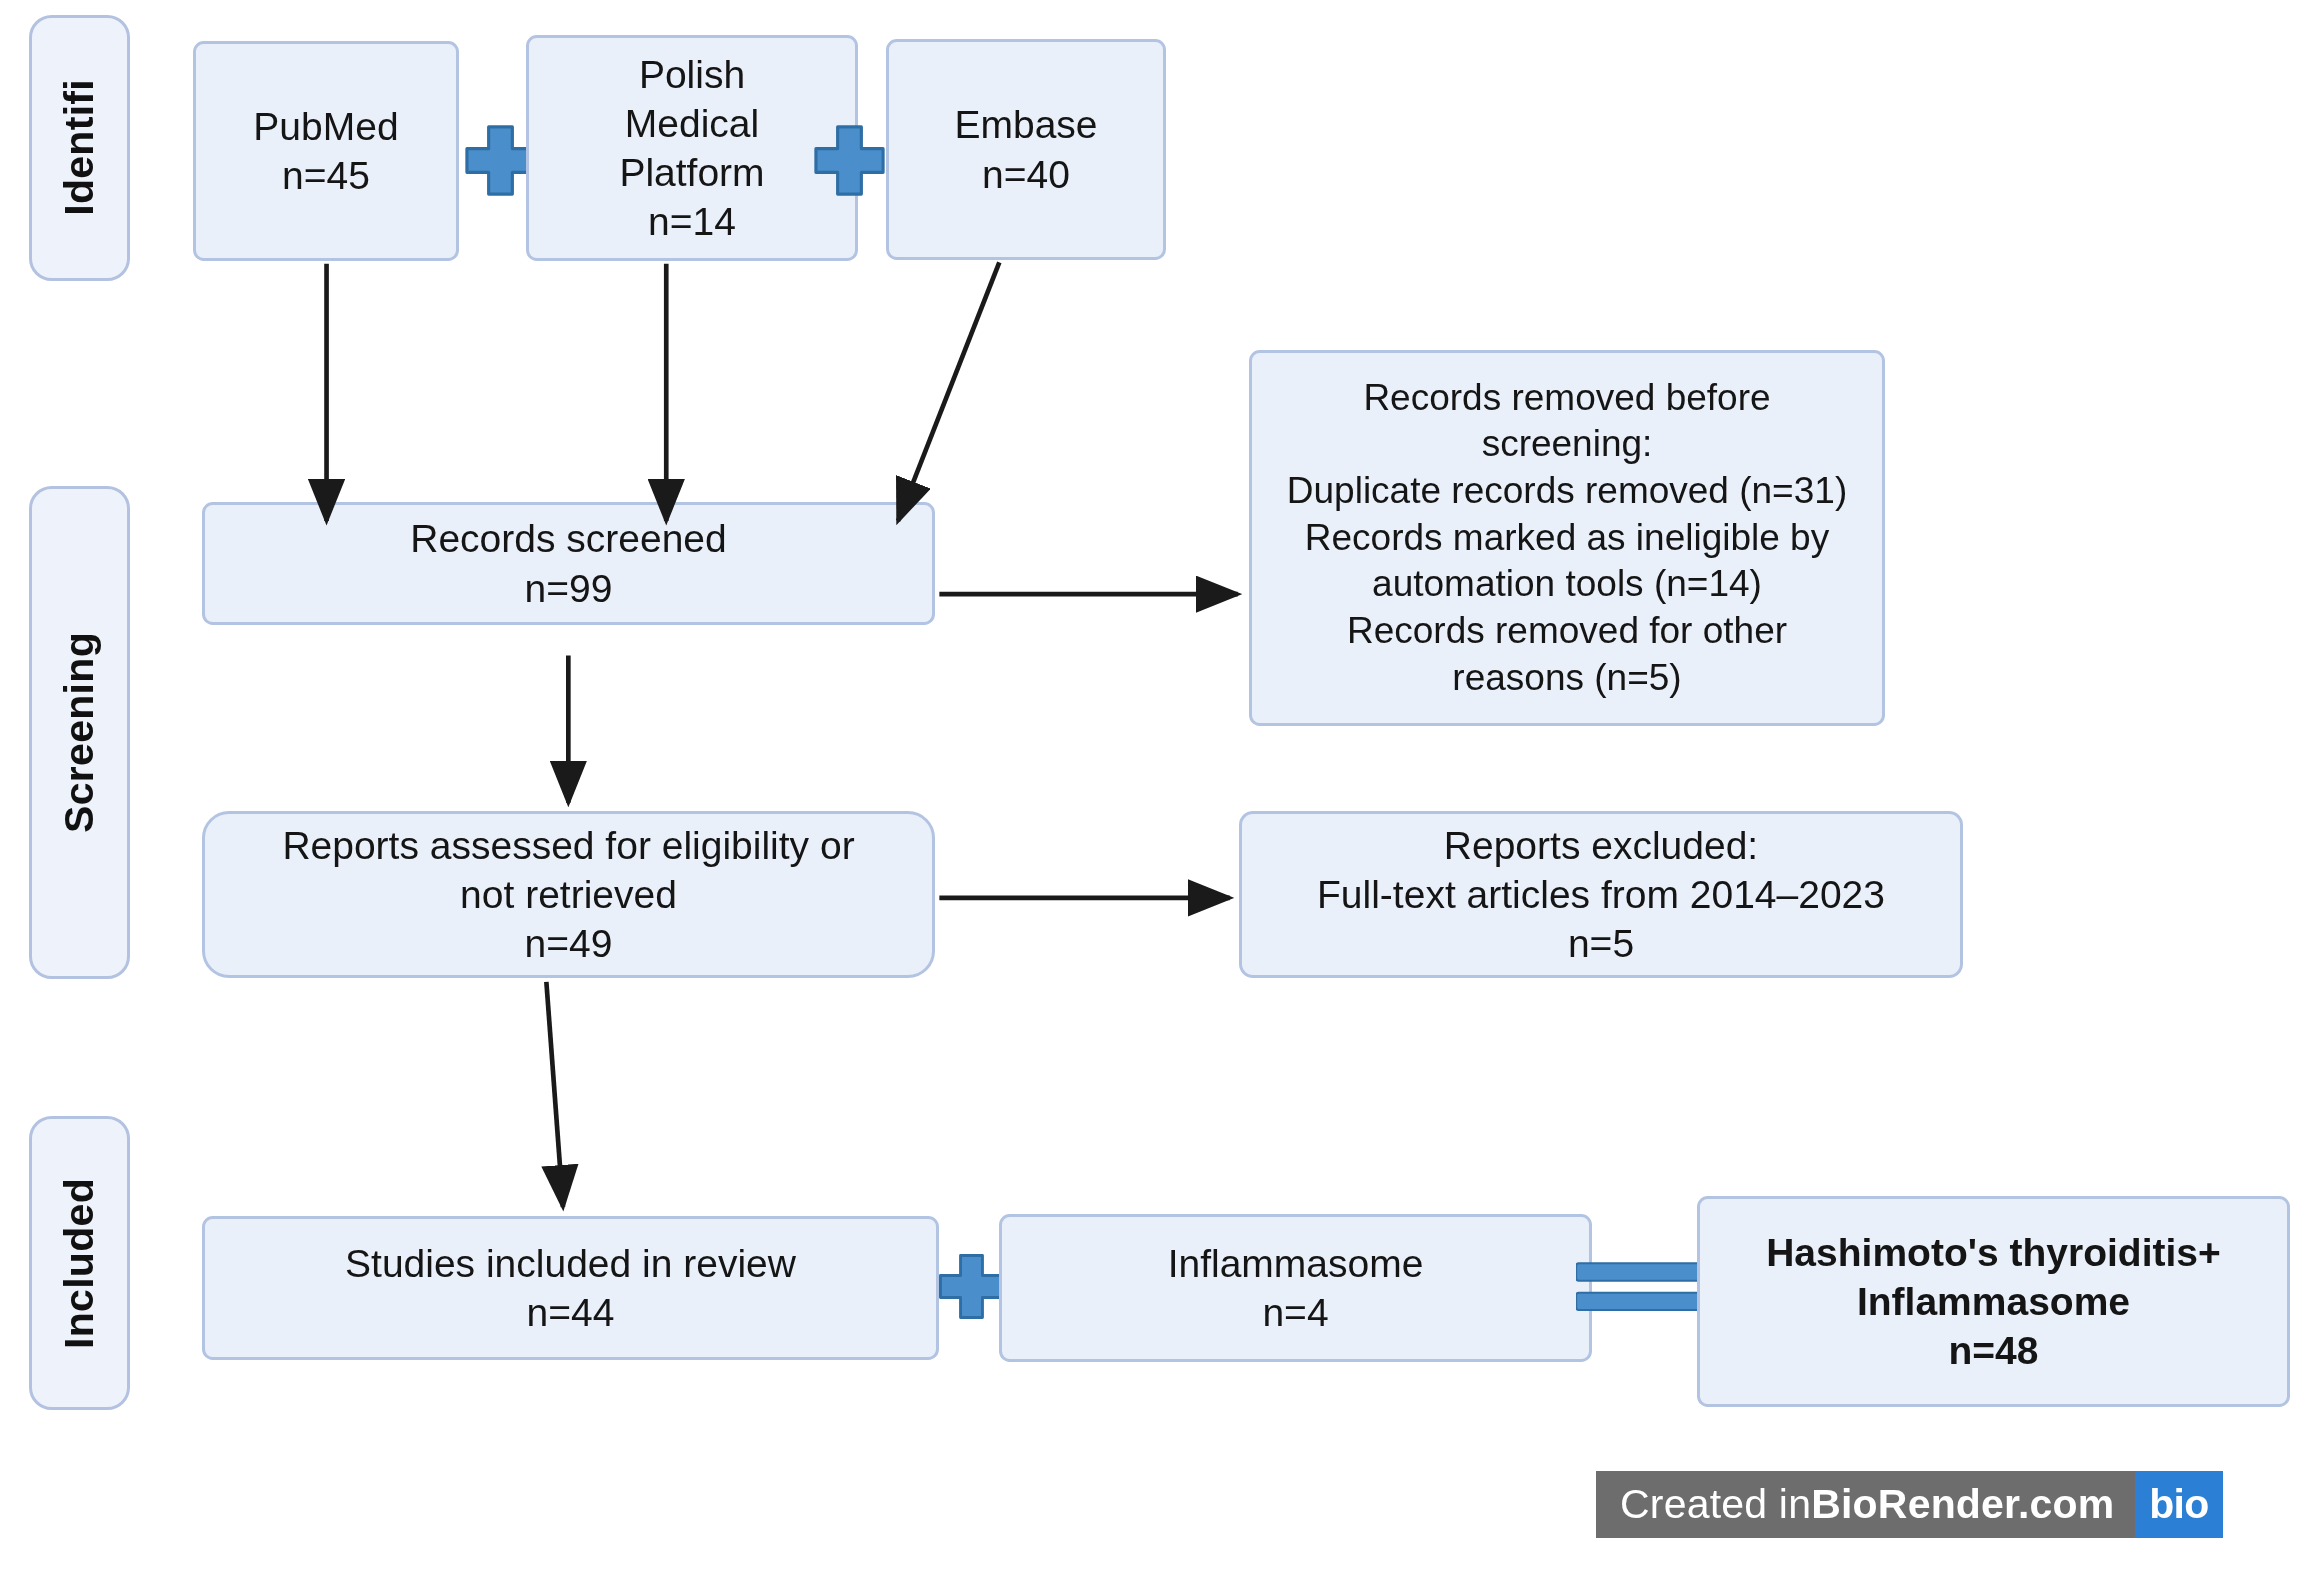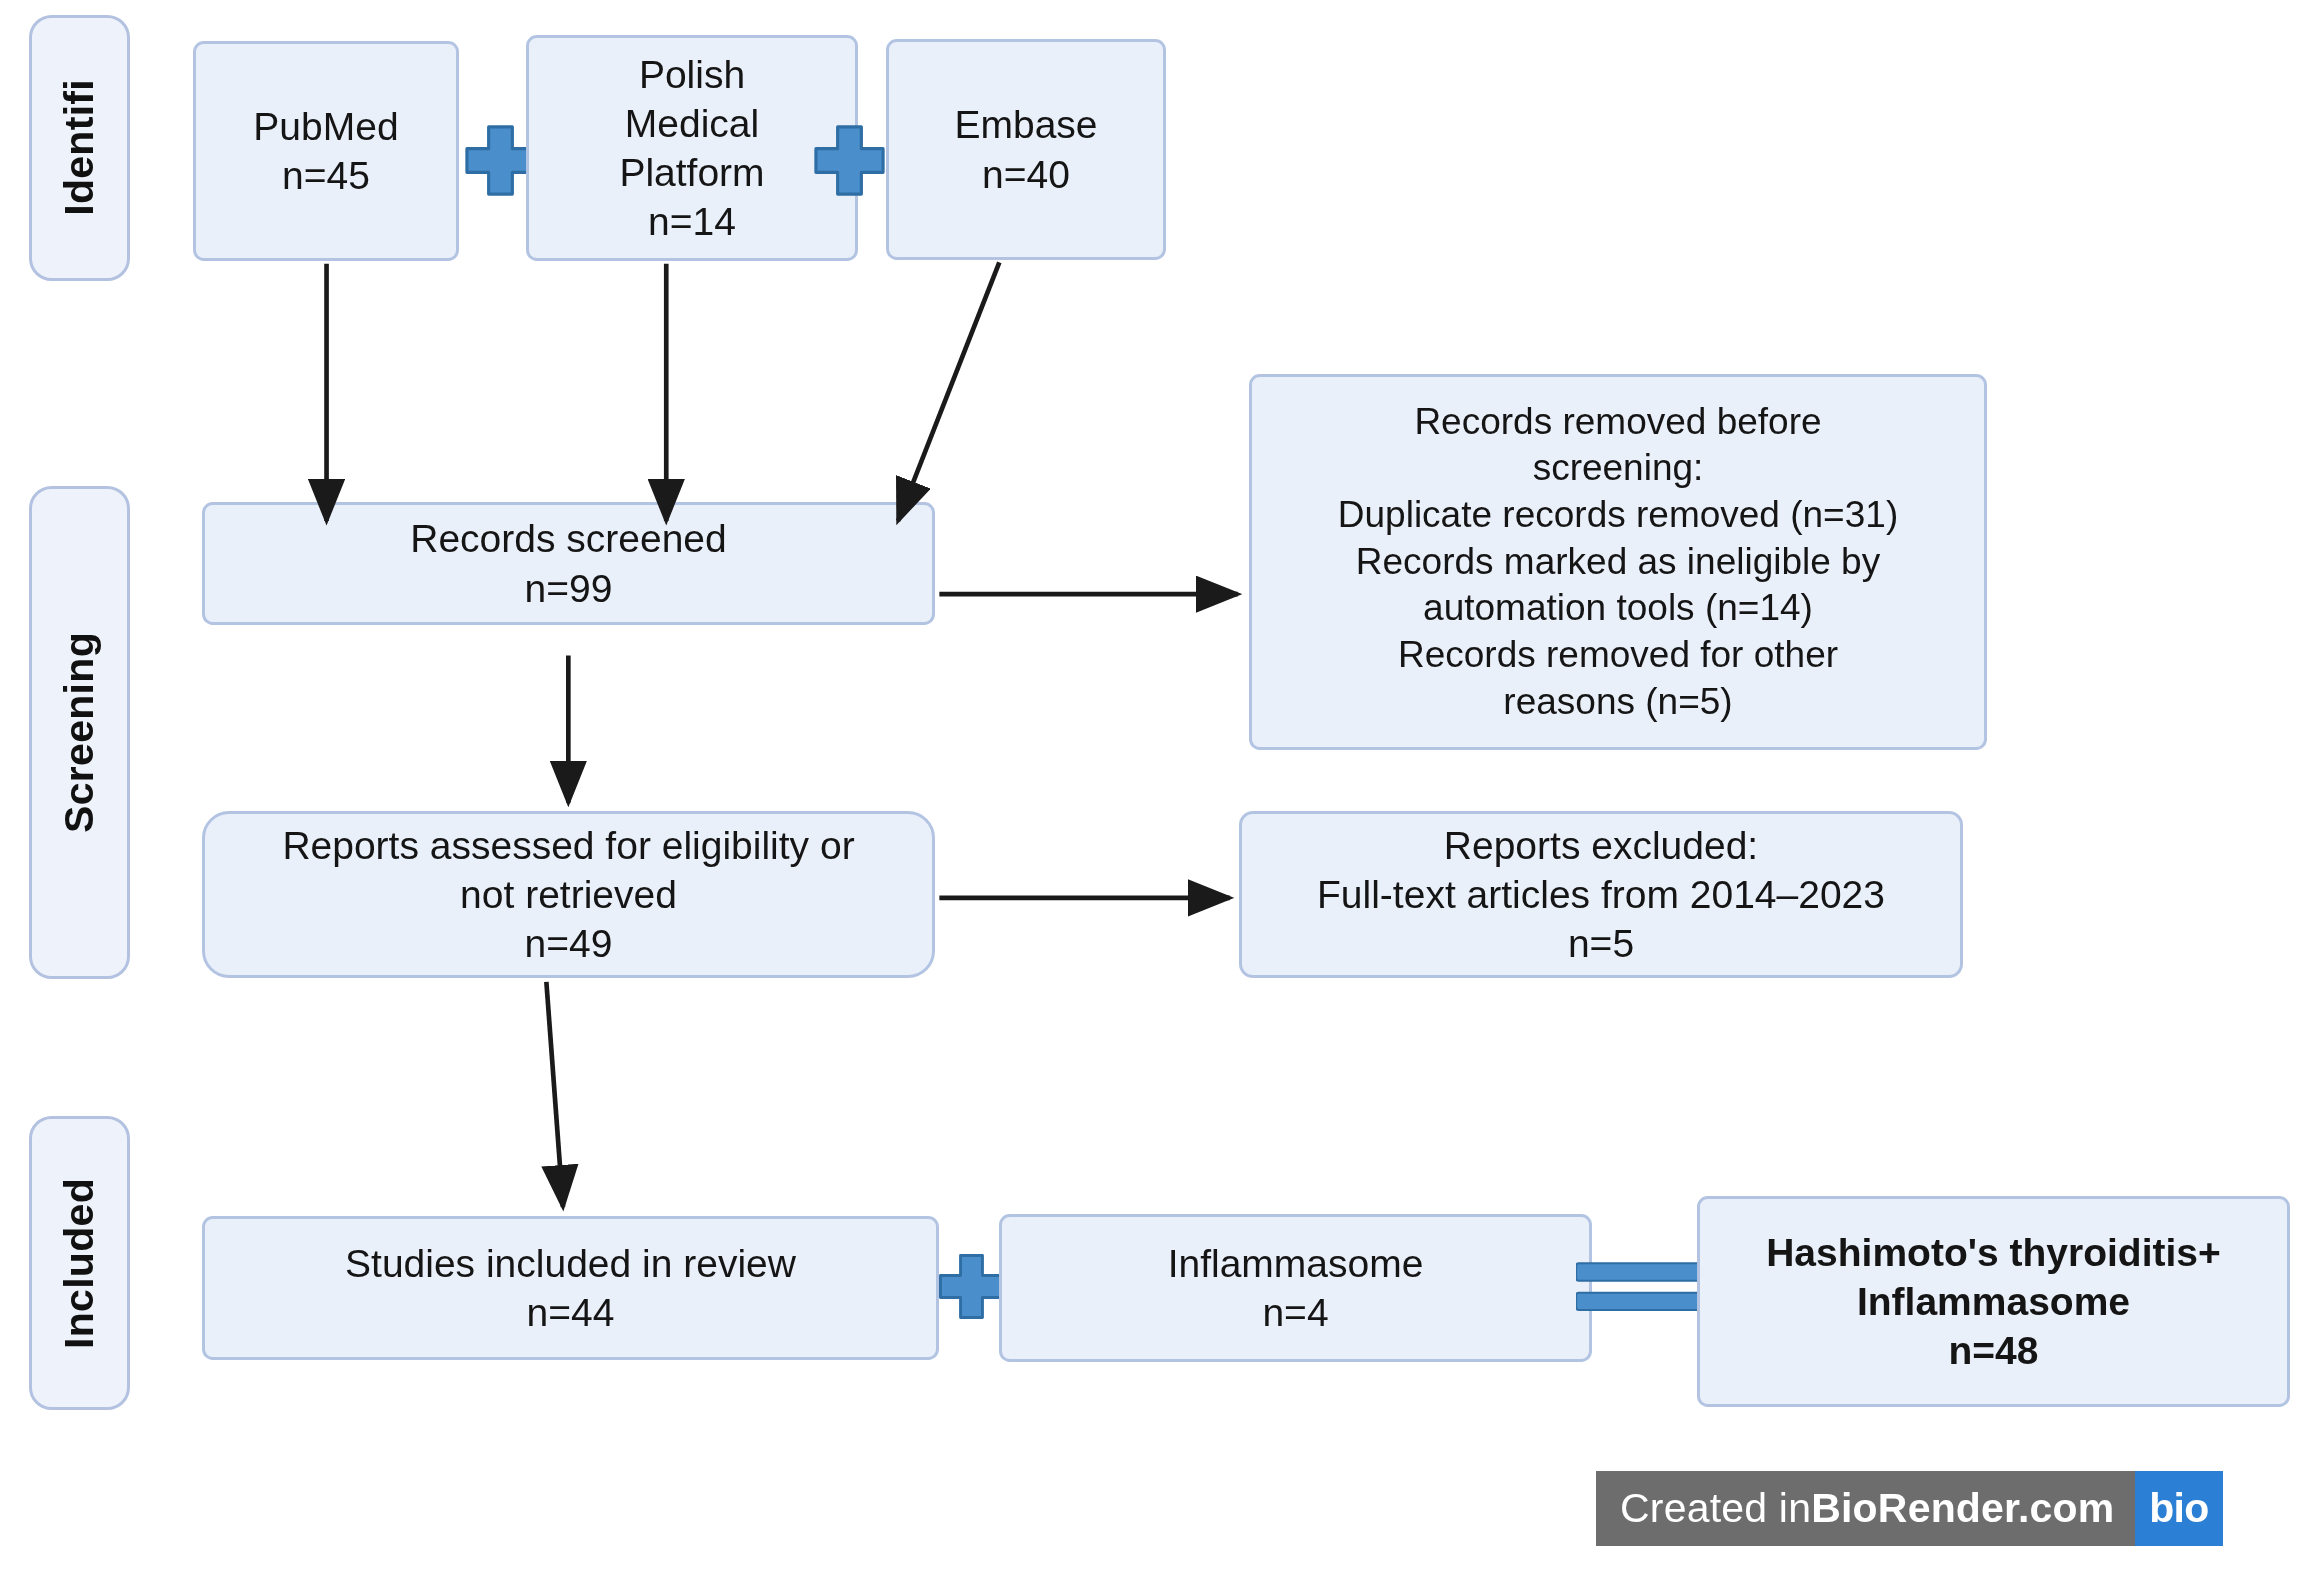--- a/index.html
+++ b/index.html
@@ -68,21 +68,21 @@
     left: 0; top: 0;
     width: 2319px;
     height: 1570px;
     pointer-events: none;
   }
   
   #biorender {
     position: absolute;
     display: flex;
     align-items: stretch;
-    height: 75px;
+    height: 67px;
     justify-content: flex-end;
   }
   #biorender .br-text {
     background: #6d6d6d;
     color: #ffffff;
     font-size: 41px;
     display: flex;
     align-items: center;
     padding: 0 20px 0 24px;
     white-space: nowrap;
@@ -145,21 +145,21 @@
   <div class="node" style="left:886px; top:39px; width:280px; height:221px;">
     <span class="txt">Embase
 n=40</span>
   </div>
 
   <div class="node" style="left:202px; top:502px; width:733px; height:123px;">
     <span class="txt">Records screened
 n=99</span>
   </div>
 
-  <div class="node" style="left:1249px; top:374px; width:738px; height:376px; font-size:37px;">
+  <div class="node" style="left:1249px; top:350px; width:636px; height:376px; font-size:37px;">
     <span class="txt">Records removed before
 screening:
 Duplicate records removed (n=31)
 Records marked as ineligible by
 automation tools (n=14)
 Records removed for other
 reasons (n=5)</span>
   </div>
 
   <div class="node" style="left:202px; top:811px; width:733px; height:167px;border-radius:27px;">

